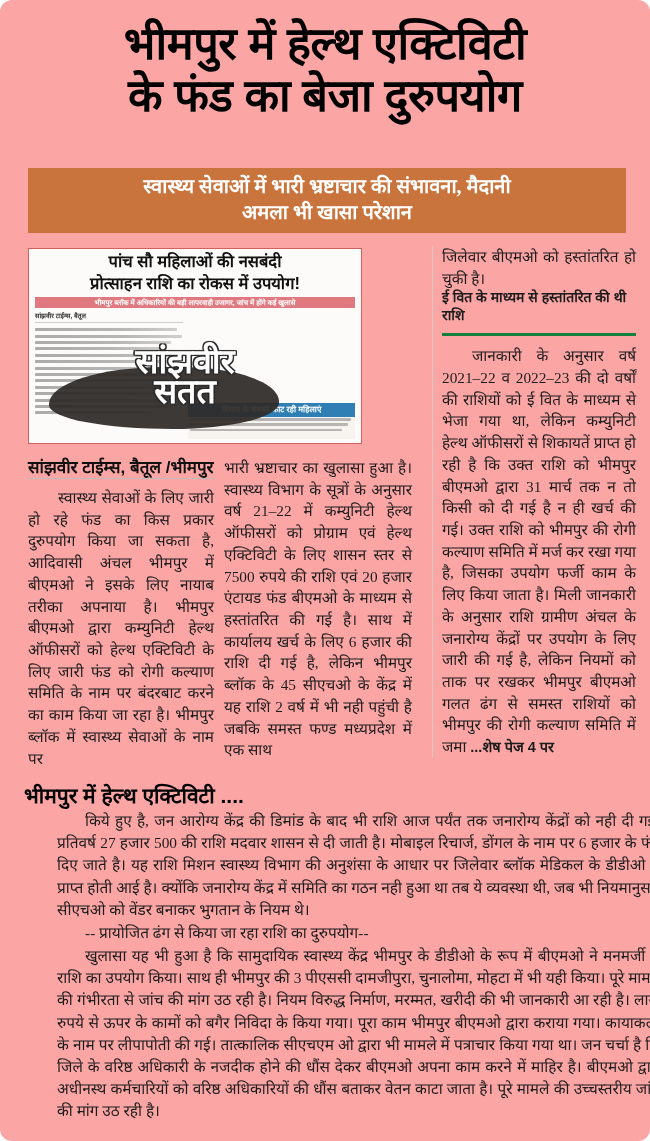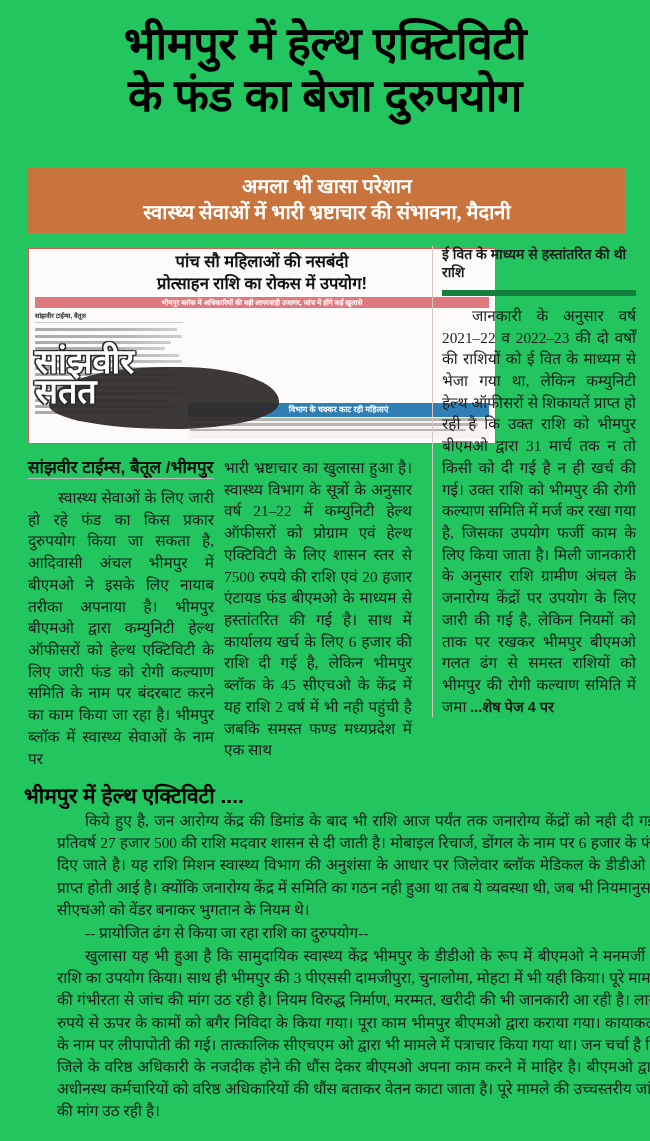--- a/index.html
+++ b/index.html
@@ -1,21 +1,21 @@
 <!DOCTYPE html>
 <html><head>
 <meta charset="utf-8">
 <style>
   html,body{margin:0;padding:0;background:#ffffff;}
   body{
     width:650px;height:1141px;position:relative;overflow:hidden;
     font-family:"Liberation Serif","DejaVu Serif",serif;
     color:#1a1a1a;
   }
-  .page{position:absolute;inset:0;background:#22c55e;}
+  .page{position:absolute;inset:0;background:#fca5a5;border-radius:12px;}
 
   
   .headline{
     position:absolute;left:18px;top:18px;width:614px;
     text-align:center;
     font-family:"Liberation Sans","DejaVu Sans",sans-serif;
     font-weight:bold;
     font-size:45px;line-height:1.16;
     letter-spacing:-0.4px;
     color:#000;
@@ -31,21 +31,21 @@
     font-family:"Liberation Serif","DejaVu Serif",serif;
     font-weight:bold;
     font-size:20px;line-height:1.32;
     padding:5px 6px 7px 6px;
     box-sizing:border-box;
   }
   .sub-banner .sb-line{display:block;}
 
   
   .clipping{
-    position:absolute;left:28px;top:248px;width:468px;height:196px;
+    position:absolute;left:28px;top:248px;width:334px;height:196px;
     border:1.5px solid #d2605f;
     background:#fdfbf9;
     overflow:hidden;
     box-sizing:border-box;
   }
   .clip-head{
     margin:3px 4px 0 4px;
     text-align:center;
     font-family:"Liberation Sans","DejaVu Sans",sans-serif;
     font-weight:bold;font-size:16.5px;line-height:1.14;
@@ -114,21 +114,21 @@
     height:2.6px;margin-bottom:2.6px;
     background:#9a9a9a;opacity:.7;border-radius:1px;
   }
   .watermark{
     position:absolute;left:6px;top:96px;width:300px;
     pointer-events:none;
     font-family:"Liberation Sans","DejaVu Sans",sans-serif;
     font-weight:bold;
     font-size:34px;line-height:0.95;
     color:#ffffff;
-    text-align:left;
+    text-align:center;
     text-shadow:
       -1.4px -1.4px 0 #2a2a2a, 1.4px -1.4px 0 #2a2a2a,
       -1.4px 1.4px 0 #2a2a2a, 1.4px 1.4px 0 #2a2a2a,
       0 0 2px #2a2a2a;
   }
   .watermark .wm2{display:block;margin-top:-2px;}
   .wm-blob{
     position:absolute;left:20px;top:118px;width:230px;height:62px;
     background:#2e2a28;opacity:.93;
     border-radius:52% 44% 48% 56% / 62% 58% 44% 40%;
@@ -151,21 +151,21 @@
   .col p{margin:0;}
   .col .indent{text-indent:30px;}
   .col-left{left:28px;top:487px;width:186px;}
   .col-mid{left:224px;top:457px;width:188px;}
   .col-right{left:432px;top:246px;width:194px;
     border-left:1px solid #d9c7c0;padding-left:9px;}
   .mini-head{
     font-family:"Liberation Sans","DejaVu Sans",sans-serif;
     font-weight:bold;font-size:14px;line-height:1.28;
     margin:2px 0 0 0;text-align:left;
-    border-bottom:6px solid #15803d;padding-bottom:8px;
+    border-bottom:3px solid #15803d;padding-bottom:8px;
   }
   .col-right .after-head{margin-top:9px;}
   .cont{font-family:"Liberation Sans","DejaVu Sans",sans-serif;
         font-weight:bold;font-size:14.5px;margin-top:48px;}
 
   
   .jump-head{
     position:absolute;left:24px;top:781px;
     font-family:"Liberation Sans","DejaVu Sans",sans-serif;
     font-weight:bold;font-size:21px;color:#000;
@@ -186,22 +186,22 @@
 <body>
 
 <div class="page">
 
   <div class="headline">
     <span class="hl-line">भीमपुर में हेल्थ एक्टिविटी</span>
     <span class="hl-line">के फंड का बेजा दुरुपयोग</span>
   </div>
 
   <div class="sub-banner">
+    <span class="sb-line">स्वास्थ्य सेवाओं में भारी भ्रष्टाचार की संभावना, मैदानी</span>
     <span class="sb-line">अमला भी खासा परेशान</span>
-    <span class="sb-line">स्वास्थ्य सेवाओं में भारी भ्रष्टाचार की संभावना, मैदानी</span>
   </div>
 
   <div class="clipping">
     <div class="clip-head">पांच सौ महिलाओं की नसबंदी</div>
     <div class="clip-head">प्रोत्साहन राशि का रोकस में उपयोग!</div>
     <div class="clip-strap">भीमपुर ब्लॉक में अधिकारियों की बड़ी लापरवाही उजागर, जांच में होंगे कई खुलासे</div>
     <div class="clip-body">
       <div class="clip-col">
         <div class="clip-byline">सांझवीर टाईम्स, बैतूल</div>
         <div class="clip-lines">
@@ -241,20 +241,21 @@
 
   <div class="col col-left">
     <p class="indent">स्वास्थ्य सेवाओं के लिए जारी हो रहे फंड का किस प्रकार दुरुपयोग किया जा सकता है, आदिवासी अंचल भीमपुर में बीएमओ ने इसके लिए नायाब तरीका अपनाया है। भीमपुर बीएमओ द्वारा कम्युनिटी हेल्थ ऑफीसरों को हेल्थ एक्टिविटी के लिए जारी फंड को रोगी कल्याण समिति के नाम पर बंदरबाट करने का काम किया जा रहा है। भीमपुर ब्लॉक में स्वास्थ्य सेवाओं के नाम पर</p>
   </div>
 
   <div class="col col-mid">
     <p>भारी भ्रष्टाचार का खुलासा हुआ है। स्वास्थ्य विभाग के सूत्रों के अनुसार वर्ष 21–22 में कम्युनिटी हेल्थ ऑफीसरों को प्रोग्राम एवं हेल्थ एक्टिविटी के लिए शासन स्तर से 7500 रुपये की राशि एवं 20 हजार एंटायड फंड बीएमओ के माध्यम से हस्तांतरित की गई है। साथ में कार्यालय खर्च के लिए 6 हजार की राशि दी गई है, लेकिन भीमपुर ब्लॉक के 45 सीएचओ के केंद्र में यह राशि 2 वर्ष में भी नही पहुंची है जबकि समस्त फण्ड मध्यप्रदेश में एक साथ</p>
   </div>
 
   <div class="col col-right">
+    <p>जिलेवार बीएमओ को हस्तांतरित हो चुकी है।</p>
     <p class="mini-head">ई वित के माध्यम से हस्तांतरित की थी राशि</p>
     <p class="indent after-head"><span>जानकारी के अनुसार वर्ष 2021–22 व 2022–23 की दो वर्षों की राशियों को ई वित के माध्यम से भेजा गया था, लेकिन कम्युनिटी हेल्थ ऑफीसरों से शिकायतें प्राप्त हो रही है कि उक्त राशि को भीमपुर बीएमओ द्वारा 31 मार्च तक न तो किसी को दी गई है न ही खर्च की गई। उक्त राशि को भीमपुर की रोगी कल्याण समिति में मर्ज कर रखा गया है, जिसका उपयोग फर्जी काम के लिए किया जाता है। मिली जानकारी के अनुसार राशि ग्रामीण अंचल के जनारोग्य केंद्रों पर उपयोग के लिए जारी की गई है, लेकिन नियमों को ताक पर रखकर भीमपुर बीएमओ गलत ढंग से समस्त राशियों को भीमपुर की रोगी कल्याण समिति में जमा </span><span class="cont">...शेष पेज 4 पर</span></p>
   </div>
 
   <div class="jump-head">भीमपुर में हेल्थ एक्टिविटी ....</div>
   <div class="bottom">
     <p class="indent">किये हुए है, जन आरोग्य केंद्र की डिमांड के बाद भी राशि आज पर्यंत तक जनारोग्य केंद्रों को नही दी गई। प्रतिवर्ष 27 हजार 500 की राशि मदवार शासन से दी जाती है। मोबाइल रिचार्ज, डोंगल के नाम पर 6 हजार के फंड दिए जाते है। यह राशि मिशन स्वास्थ्य विभाग की अनुशंसा के आधार पर जिलेवार ब्लॉक मेडिकल के डीडीओ से प्राप्त होती आई है। क्योंकि जनारोग्य केंद्र में समिति का गठन नही हुआ था तब ये व्यवस्था थी, जब भी नियमानुसार सीएचओ को वेंडर बनाकर भुगतान के नियम थे।</p>
     <p class="dash-line gap">-- प्रायोजित ढंग से किया जा रहा राशि का दुरुपयोग--</p>
     <p class="indent gap">खुलासा यह भी हुआ है कि सामुदायिक स्वास्थ्य केंद्र भीमपुर के डीडीओ के रूप में बीएमओ ने मनमर्जी से राशि का उपयोग किया। साथ ही भीमपुर की 3 पीएससी दामजीपुरा, चुनालोमा, मोहटा में भी यही किया। पूरे मामले की गंभीरता से जांच की मांग उठ रही है। नियम विरुद्ध निर्माण, मरम्मत, खरीदी की भी जानकारी आ रही है। लाख रुपये से ऊपर के कामों को बगैर निविदा के किया गया। पूरा काम भीमपुर बीएमओ द्वारा कराया गया। कायाकल्प के नाम पर लीपापोती की गई। तात्कालिक सीएचएम ओ द्वारा भी मामले में पत्राचार किया गया था। जन चर्चा है कि जिले के वरिष्ठ अधिकारी के नजदीक होने की धौंस देकर बीएमओ अपना काम करने में माहिर है। बीएमओ द्वारा अधीनस्थ कर्मचारियों को वरिष्ठ अधिकारियों की धौंस बताकर वेतन काटा जाता है। पूरे मामले की उच्चस्तरीय जांच की मांग उठ रही है।</p>
   </div>

